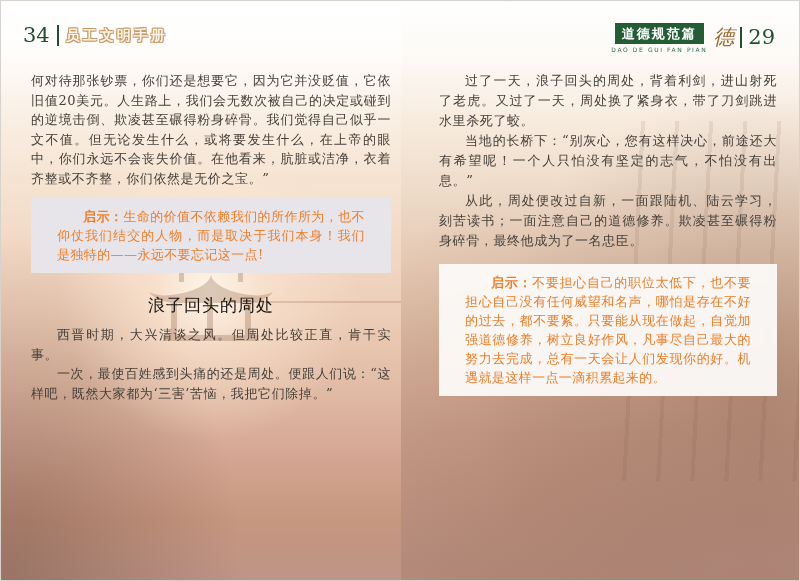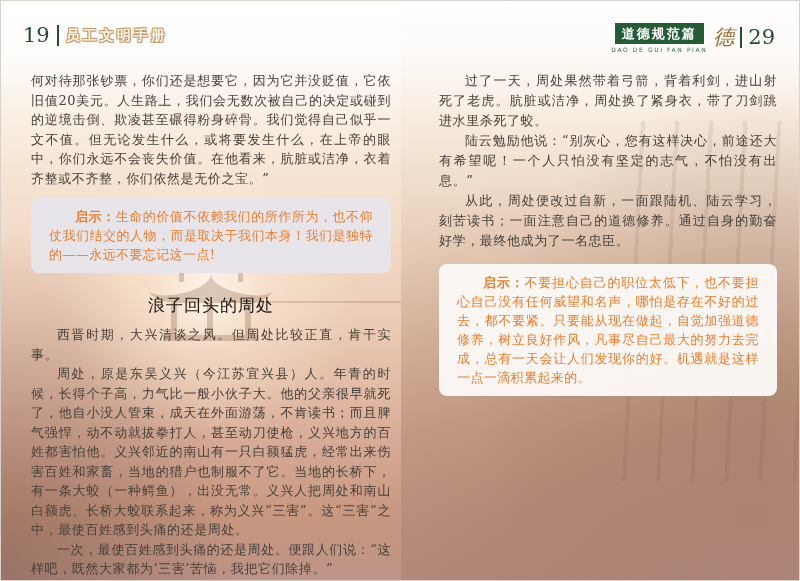--- a/index.html
+++ b/index.html
@@ -57,21 +57,21 @@
   .col{position:absolute;color:#46403a;}
   .col-left{left:30px;top:70px;width:360px;}
   .col-right{left:438px;top:70px;width:338px;}
   p.body{
     margin:0;font-size:13px;line-height:19.5px;letter-spacing:0.6px;
     text-align:justify;color:#46403a;
   }
   .col-right p.body{line-height:20px;}
   p.indent{text-indent:2em;}
   .tipbox{
-    border-radius:8px;padding:9px 18px;margin-top:10px;
+    border-radius:0;padding:9px 26px;margin-top:10px;
   }
   .tipbox-gray{background:#e7e4ea;}
   .tipbox-white{background:rgba(252,250,248,0.95);margin-top:13px;}
   .tip-text{
     margin:0;font-size:13px;line-height:19px;letter-spacing:0.4px;
     color:#ee7e2a;text-indent:2em;text-align:justify;
   }
   .tip-label{font-weight:bold;font-family:"DejaVu Sans",sans-serif;}
   .section-title{
     margin:21px 0 8px 0;text-align:center;
@@ -96,21 +96,21 @@
       <rect x="97" y="47" width="5" height="12"></rect>
       <path d="M70,52 C68,62 50,70 30,72 C22,73 14,72 8,69 C14,77 26,80 38,80 L102,80 C114,80 126,77 132,69 C126,72 118,73 110,72 C90,70 72,62 70,52 Z"></path>
       <rect x="30" y="80" width="6" height="34"></rect>
       <rect x="66" y="80" width="6" height="34"></rect>
       <rect x="104" y="80" width="6" height="34"></rect>
       <rect x="22" y="112" width="96" height="6"></rect>
     </svg>
   </div>
 
   <div class="header-left">
-    <span class="pagenum">19</span>
+    <span class="pagenum">34</span>
     <span class="vbar"></span>
     <span class="book-title">员工文明手册</span>
   </div>
 
   <div class="header-right">
     <span class="chapter-wrap">
       <span class="chapter-box">道德规范篇</span>
       <span class="chapter-pinyin">DAO DE GUI FAN PIAN</span>
     </span>
     <span class="seal-char">德</span>
@@ -118,26 +118,25 @@
     <span class="pagenum">29</span>
   </div>
 
   <div class="col col-left">
     <p class="body">何对待那张钞票，你们还是想要它，因为它并没贬值，它依旧值20美元。人生路上，我们会无数次被自己的决定或碰到的逆境击倒、欺凌甚至碾得粉身碎骨。我们觉得自己似乎一文不值。但无论发生什么，或将要发生什么，在上帝的眼中，你们永远不会丧失价值。在他看来，肮脏或洁净，衣着齐整或不齐整，你们依然是无价之宝。”</p>
     <div class="tipbox tipbox-gray">
       <p class="tip-text"><span class="tip-label">启示：</span><span>生命的价值不依赖我们的所作所为，也不仰仗我们结交的人物，而是取决于我们本身！我们是独特的——永远不要忘记这一点!</span></p>
     </div>
     <h2 class="section-title">浪子回头的周处</h2>
     <p class="body indent">西晋时期，大兴清谈之风。但周处比较正直，肯干实事。</p>
-    <p class="body indent">周处，原是东吴义兴（今江苏宜兴县）人。年青的时候，长得个子高，力气比一般小伙子大。他的父亲很早就死了，他自小没人管束，成天在外面游荡，不肯读书；而且脾气强悍，动不动就拔拳打人，甚至动刀使枪，义兴地方的百姓都害怕他。义兴邻近的南山有一只白额猛虎，经常出来伤害百姓和家畜，当地的猎户也制服不了它。当地的长桥下，有一条大蛟（一种鳄鱼），出没无常。义兴人把周处和南山白额虎、长桥大蛟联系起来，称为义兴“三害”。这“三害”之中，最使百姓感到头痛的还是周处。</p>
     <p class="body indent">一次，最使百姓感到头痛的还是周处。便跟人们说：“这样吧，既然大家都为‘三害’苦恼，我把它们除掉。”</p>
   </div>
 
   <div class="col col-right">
-    <p class="body indent">过了一天，周处果然带着弓箭，背着利剑，进山射死了老虎。肮脏或洁净，周处换了紧身衣，带了刀剑跳进水里杀死了蛟。</p>
-    <p class="body indent">陆云勉励他说：“别灰心，您有这样决心，前途还大有希望呢！一个人只怕没有坚定的志气，不怕没有出息。”</p>
-    <p class="body indent">从此，周处便改过自新，一面跟陆机、陆云学习，刻苦读书；一面注意自己的道德修养。通过自身的勤奋好学，最终他成为了一名忠臣。</p>
+    <p class="body indent">过了一天，浪子回头的周处，背着利剑，进山射死了老虎。又过了一天，周处换了紧身衣，带了刀剑跳进水里杀死了蛟。</p>
+    <p class="body indent">当地的长桥下：“别灰心，您有这样决心，前途还大有希望呢！一个人只怕没有坚定的志气，不怕没有出息。”</p>
+    <p class="body indent">从此，周处便改过自新，一面跟陆机、陆云学习，刻苦读书；一面注意自己的道德修养。欺凌甚至碾得粉身碎骨，最终他成为了一名忠臣。</p>
     <div class="tipbox tipbox-white">
       <p class="tip-text"><span class="tip-label">启示：</span><span>不要担心自己的职位太低下，也不要担心自己没有任何威望和名声，哪怕是存在不好的过去，都不要紧。只要能从现在做起，自觉加强道德修养，树立良好作风，凡事尽自己最大的努力去完成，总有一天会让人们发现你的好。机遇就是这样一点一滴积累起来的。</span></p>
     </div>
   </div>
 
 </div>
 
 </body></html>

